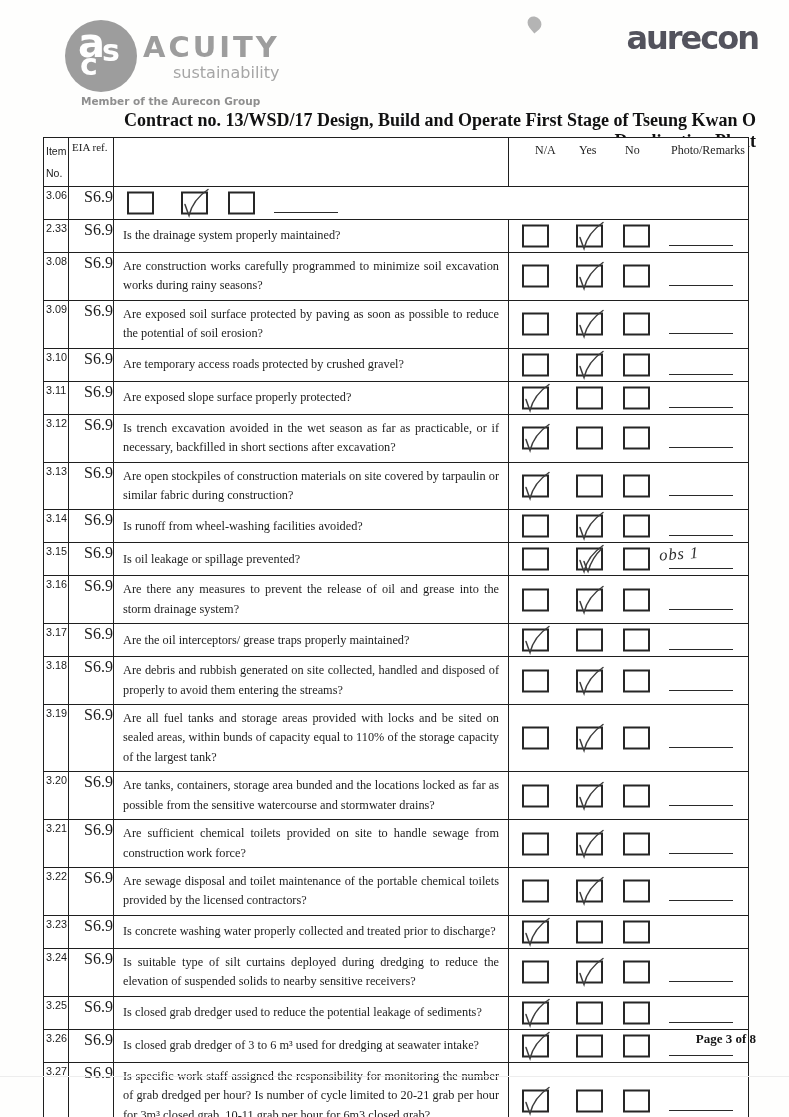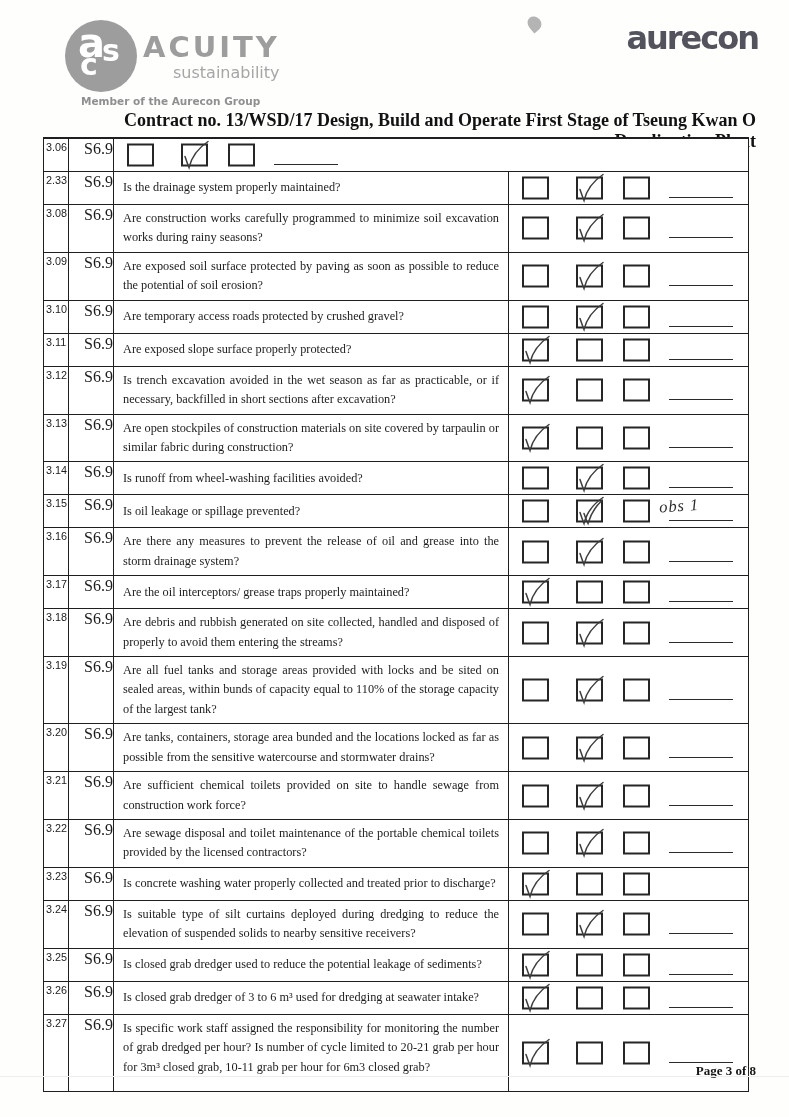--- a/index.html
+++ b/index.html
@@ -57,21 +57,21 @@
   .tick .t2 { display:none; }
   .cb.scribble .tick .t2 { display:block; }
 
   .rline { position:absolute; left:160px; width:64px; top:50%; margin-top:9px;
            border-bottom:1.7px solid #2a2a2a; }
   .remark { position:absolute; left:150px; top:50%; transform:translateY(-74%) rotate(-4deg);
             font-style:italic; font-size:16.5px; color:#2e2e2e; letter-spacing:1px; }
   .trow:last-child .c-q { padding-bottom:14px; }
 
   
-  .footer { position:absolute; right:33px; top:1063px; font-size:13px; font-weight:bold; color:#161616; }
+  .footer { position:absolute; right:33px; top:1031px; font-size:13px; font-weight:bold; color:#161616; }
   .scanline { position:absolute; left:0; top:1076px; width:100%; height:1px; background:#ededed; }
 </style>
 </head>
 <body>
 
 <div class="page">
 
   <div class="acuity">
     <div class="a-circle">
       <span class="m-a">a</span>
@@ -84,20 +84,34 @@
   </div>
 
   <div class="aurecon">
     <span class="au-drop"></span>
     <div class="au-name">aurecon</div>
   </div>
 
   <div class="title">Contract no. 13/WSD/17 Design, Build and Operate First Stage of Tseung Kwan O Desalination Plant</div>
 
   <div class="checklist">
+    <div class="trow thead">
+      <div class="cell h-item">
+        <span>Item</span><br>
+        <span>No.</span>
+      </div>
+      <div class="cell h-ref">EIA ref.</div>
+      <div class="cell"></div>
+      <div class="cell c-ans">
+        <span class="h-lbl h-na">N/A</span>
+        <span class="h-lbl h-yes">Yes</span>
+        <span class="h-lbl h-no">No</span>
+        <span class="h-lbl h-rem">Photo/Remarks</span>
+      </div>
+    </div>
     <div id="tbody">
   <div class="trow">
     <div class="cell c-item">3.06</div>
     <div class="cell c-ref">S6.9</div>
     <div class="cell c-ans">
       <span class="cb cb-na">
         
       </span>
       <span class="cb cb-yes checked">
         <svg class="tick" viewBox="0 0 33 40">

